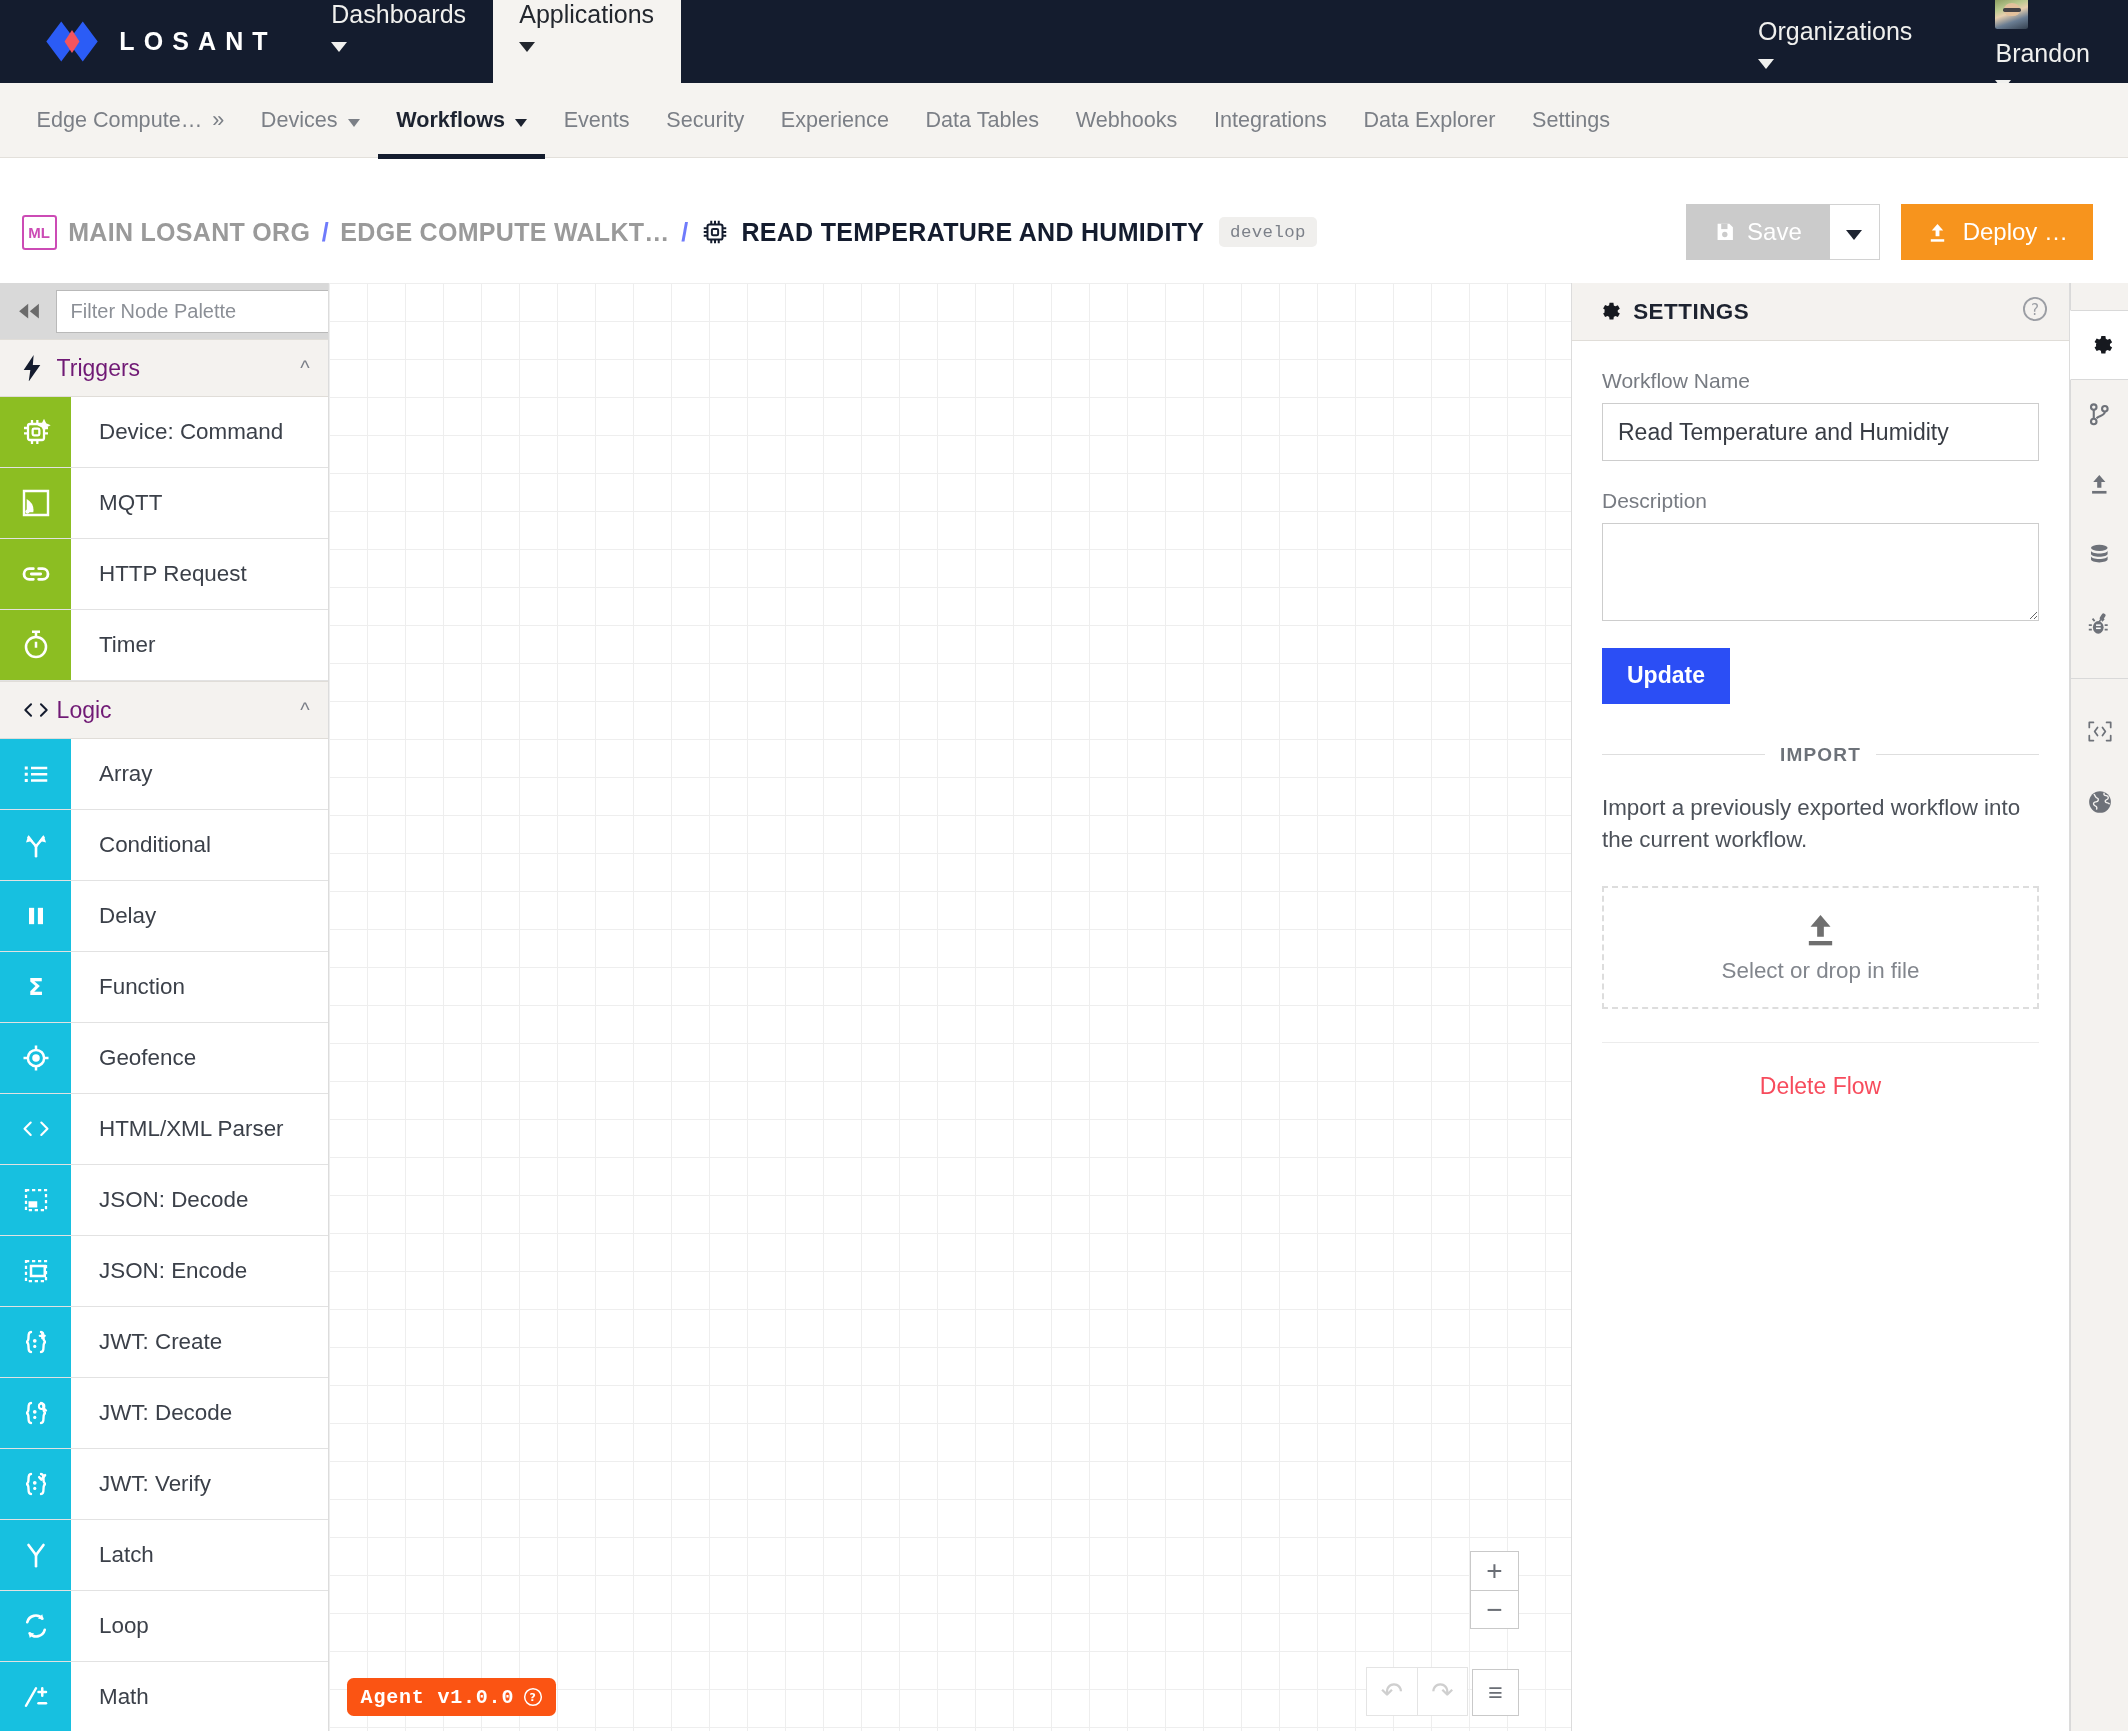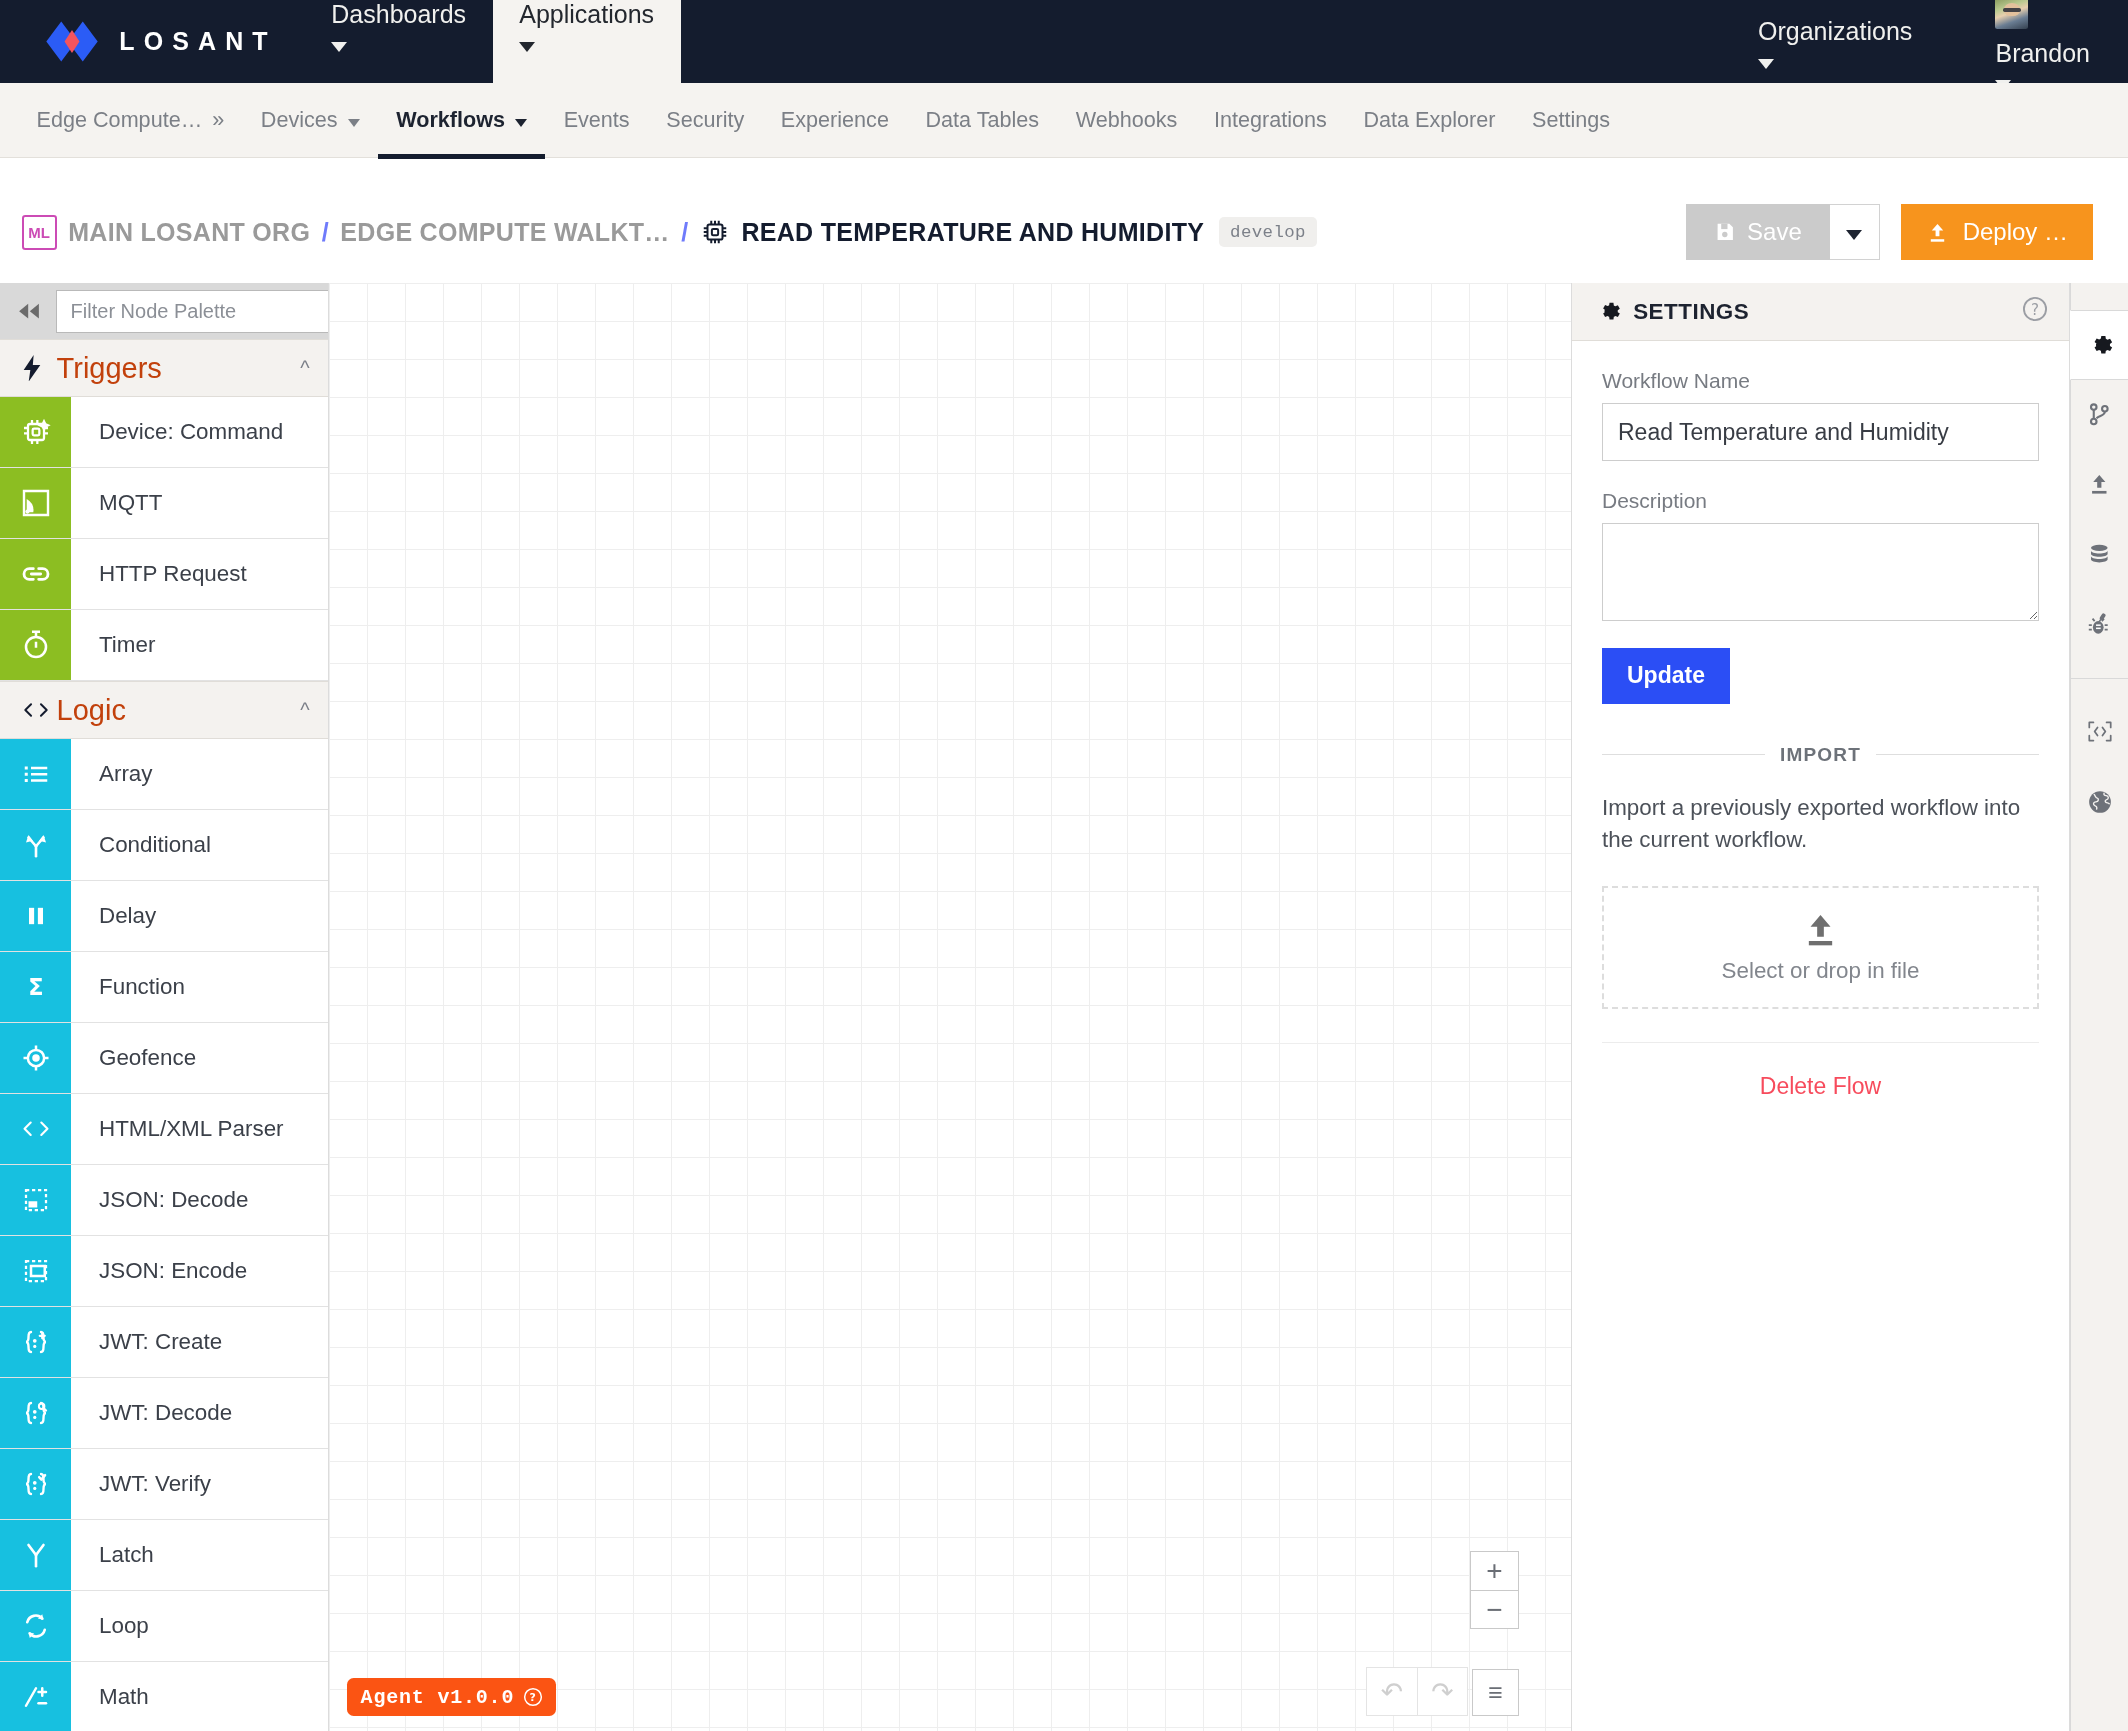--- a/index.html
+++ b/index.html
@@ -145,21 +145,21 @@
     background: #fff; font-size: 20px; padding: 0 13.3px; color: #3c4049;
     font-family: inherit;
   }
   .filter-input::placeholder { color: #8b8f96; }
   .pal-group {
     height: 58px; background: #f4f2ef; border-bottom: 0.8px solid #e0ddd8;
     border-top: 0.8px solid #e0ddd8; display: flex; align-items: center;
     padding: 0 18.3px 0 21.6px; cursor: pointer;
   }
   .pal-group-ico { width: 35px; font-size: 23px; color: #1d2330; display: flex; align-items: center; }
-  .pal-group-label { font-size: 29px; color: #c2410c; flex: 1; }
+  .pal-group-label { font-size: 23px; color: #701a75; flex: 1; }
   .pal-chevron { color: #7c8089; font-size: 20px; }
   .pal-item {
     display: flex; align-items: stretch; height: 71px;
     border-bottom: 0.8px solid #e2e2e2; cursor: grab; background: #fff;
   }
   .pal-ico {
     width: 71px; flex: none; display: flex; align-items: center; justify-content: center;
     color: #ffffff;
   }
   .pal-ico.trigger { background: #8cbe22; }

